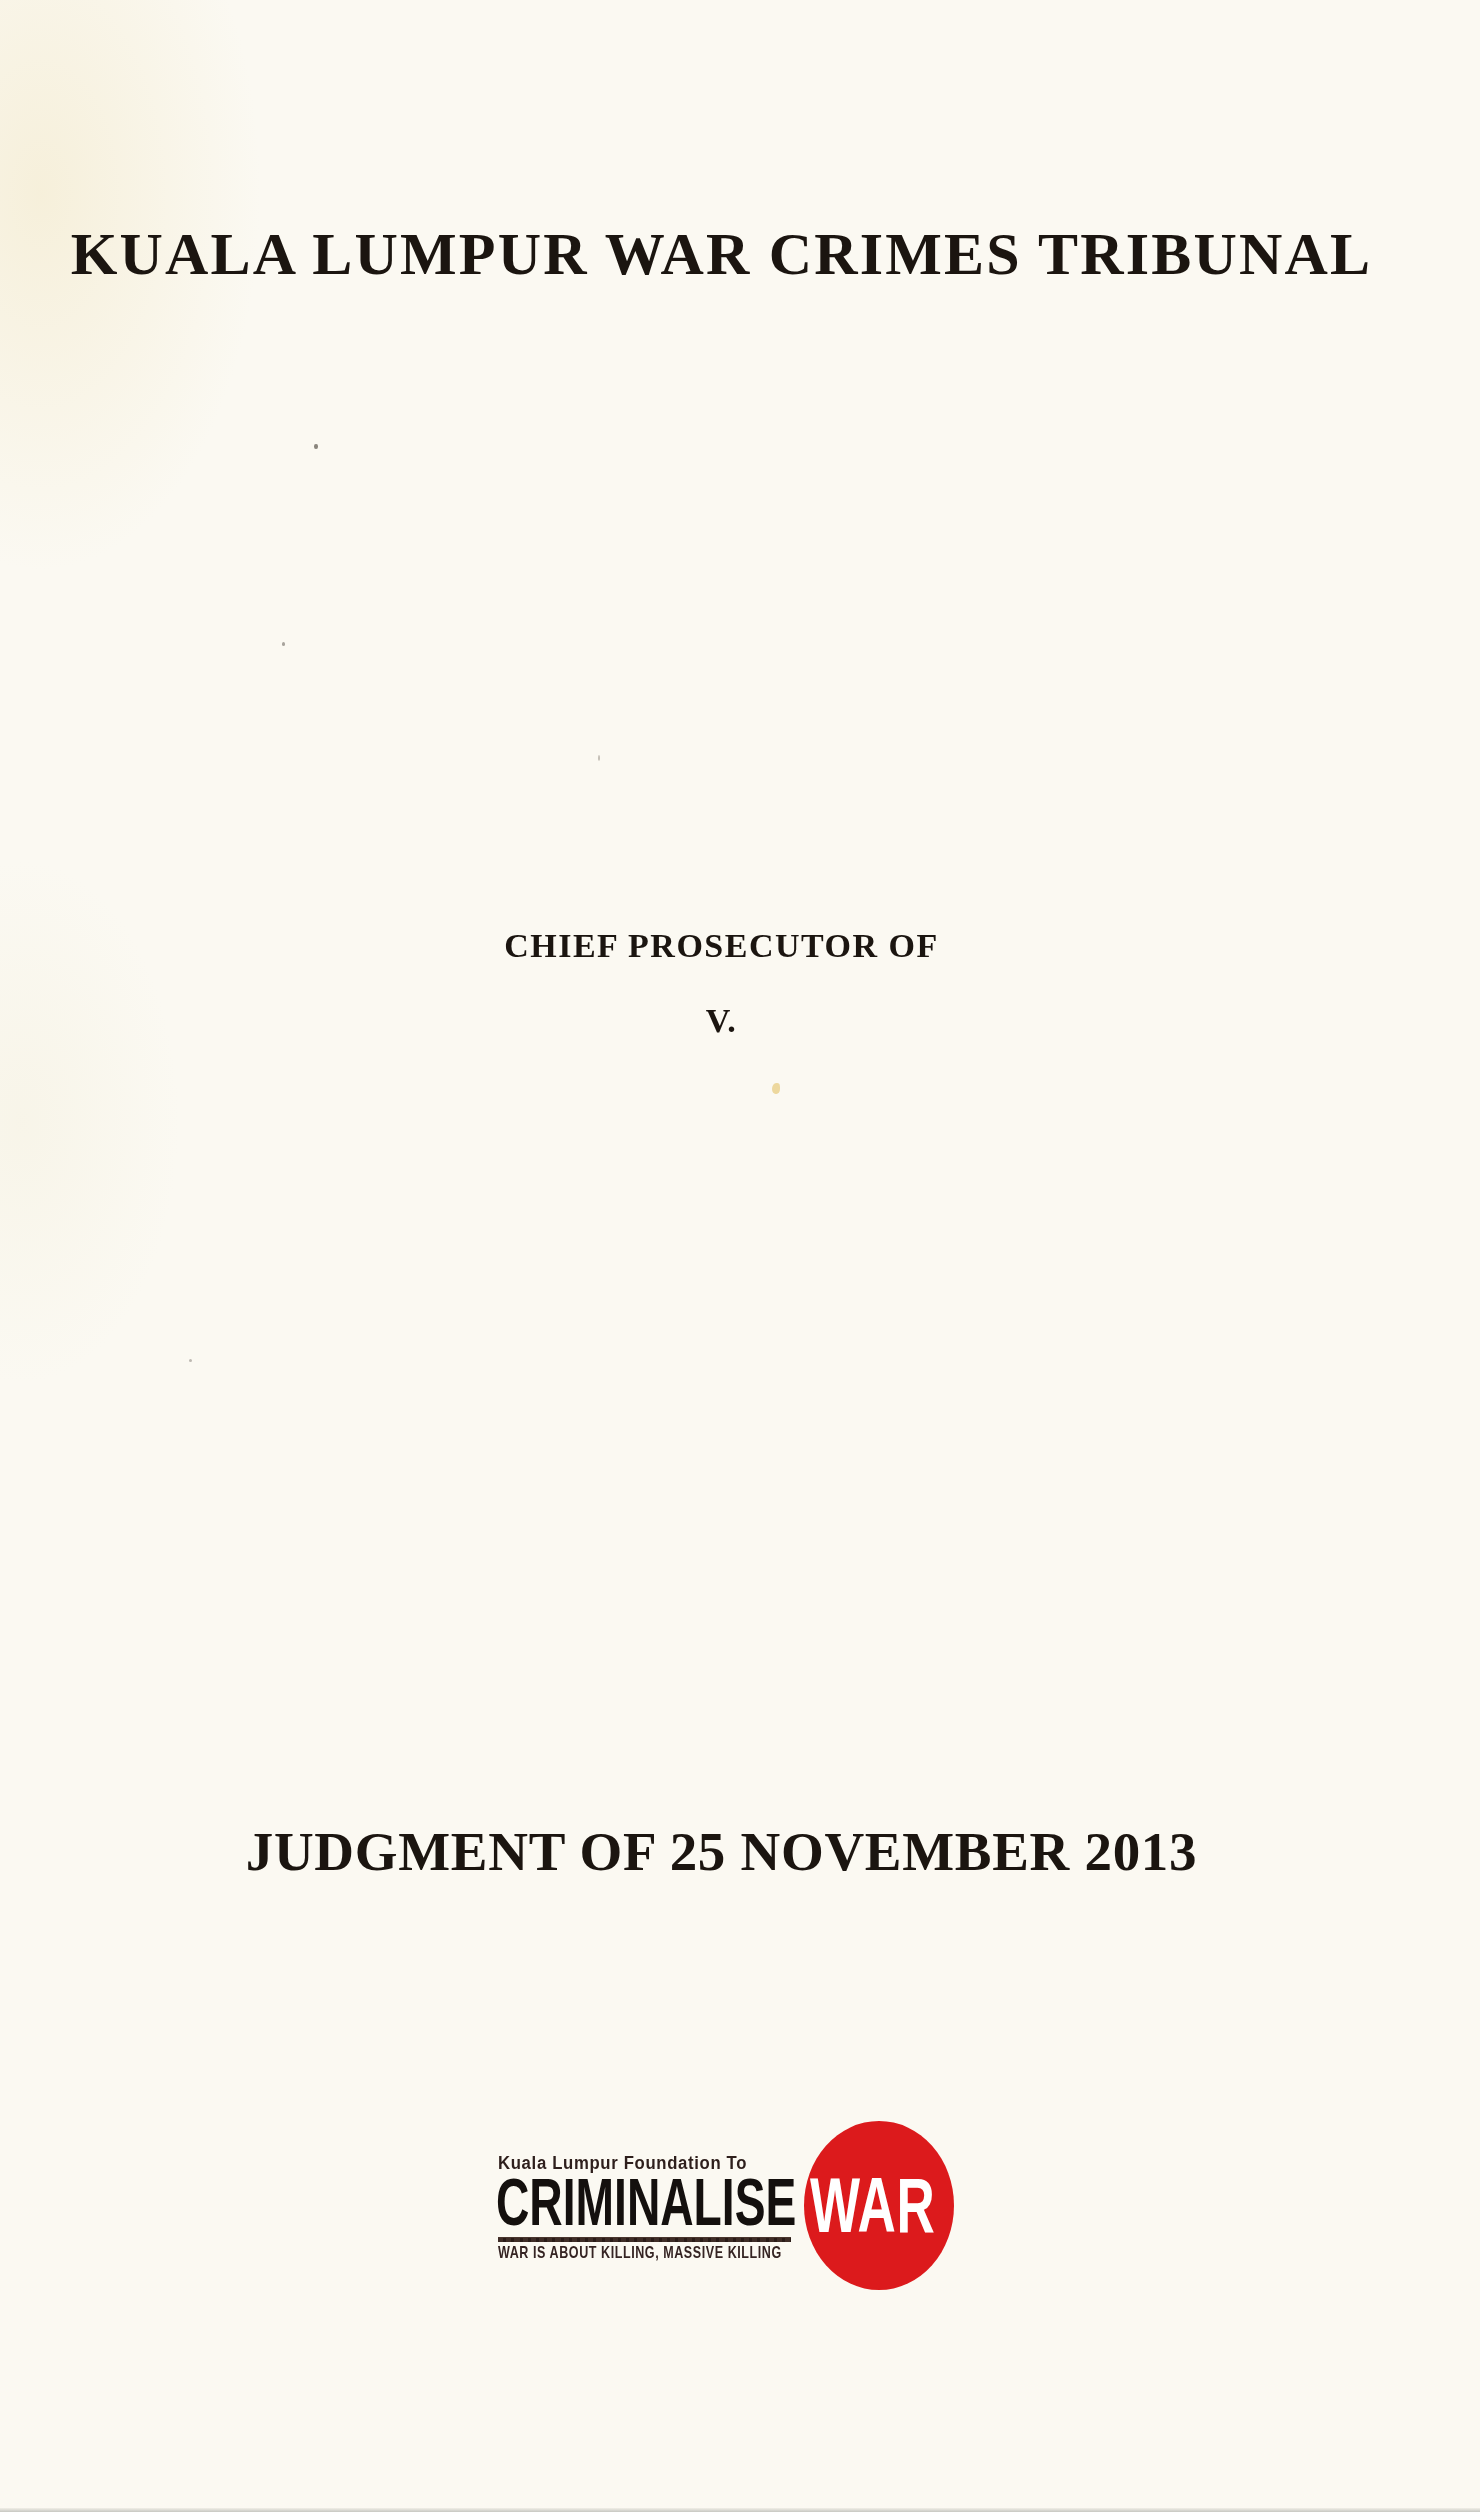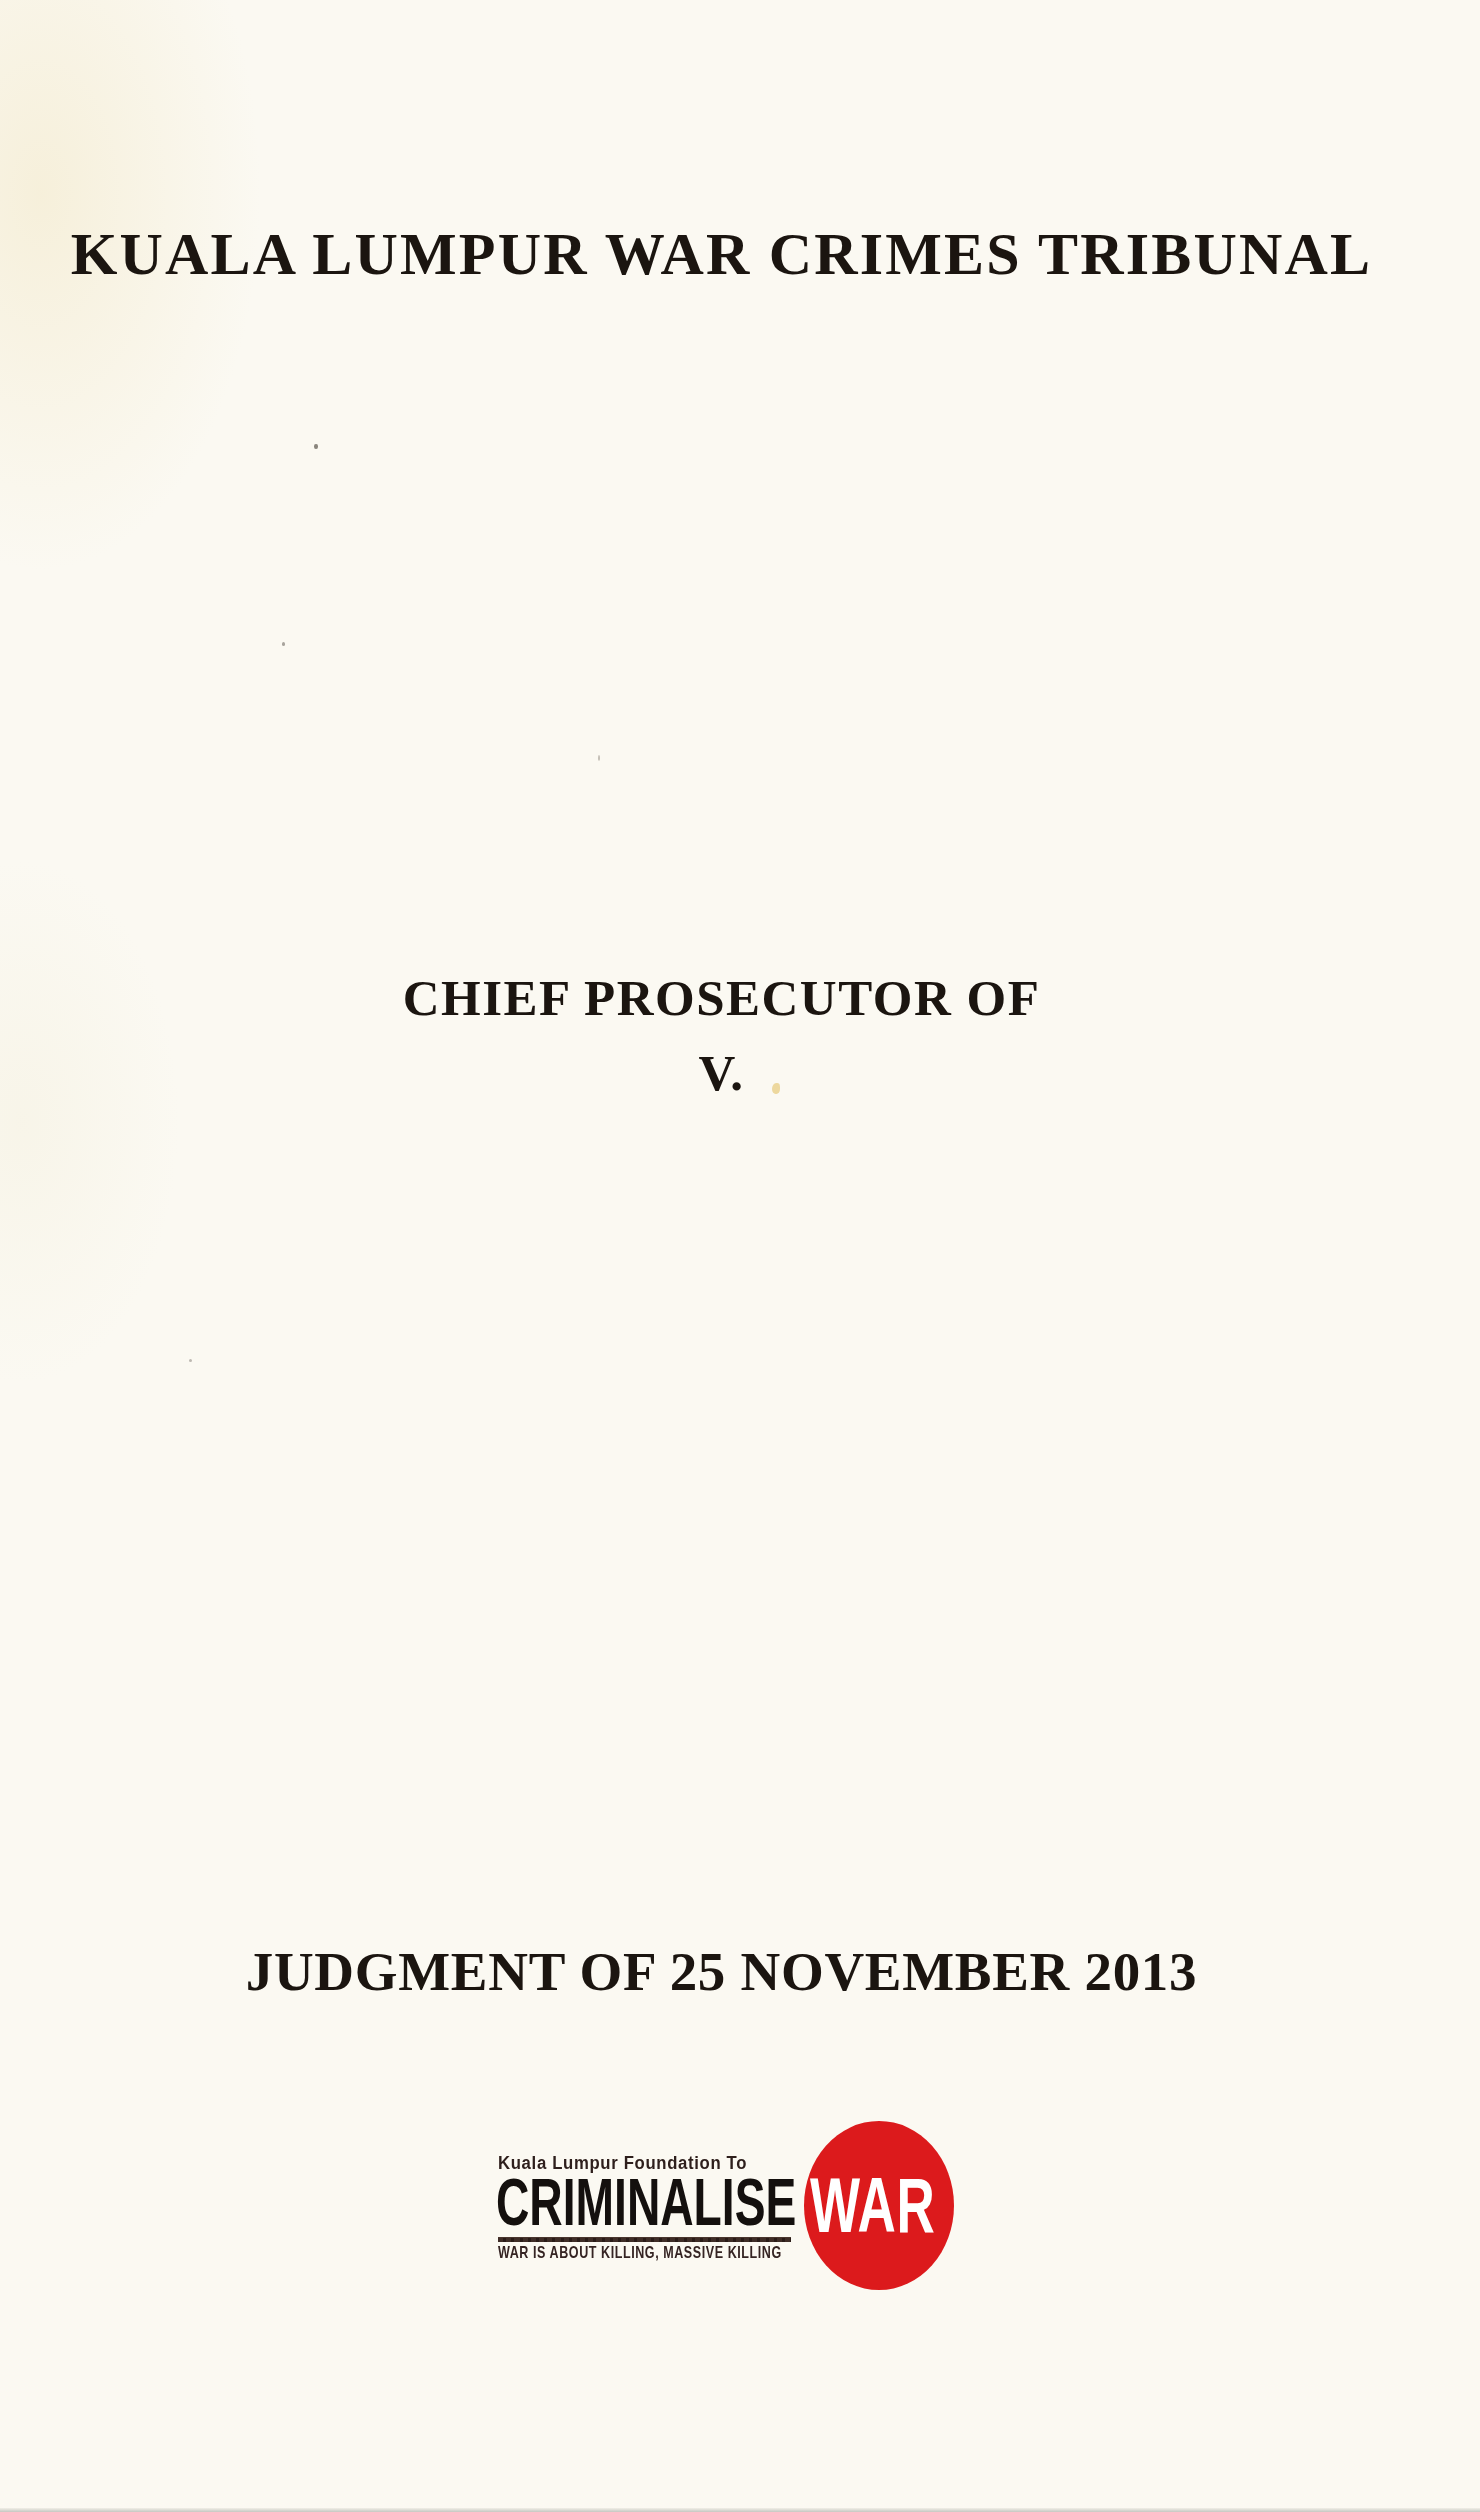--- a/index.html
+++ b/index.html
@@ -29,26 +29,26 @@
     top: 224px;
     font-size: 60px; font-weight: bold;
     letter-spacing: 2.2px; line-height: 1;
   }
   .subtitle-block {
     top: 411px;
     font-size: 47px; font-weight: normal;
     letter-spacing: 1.5px; line-height: 75px;
   }
   .case-block {
-    top: 961px;
-    font-size: 51px; font-weight: bold;
+    top: 908px;
+    font-size: 34px; font-weight: bold;
     letter-spacing: 1.5px; line-height: 75px;
   }
   .judgment-line {
-    top: 1944px;
+    top: 1824px;
     font-size: 55px; font-weight: bold;
     letter-spacing: 0.7px; line-height: 1;
   }
   
   .logo {
     position: absolute; left: 496px; top: 2121px;
     width: 464px; height: 173px;
     font-family: "Liberation Sans", "DejaVu Sans", sans-serif;
   }
   .logo-badge {

